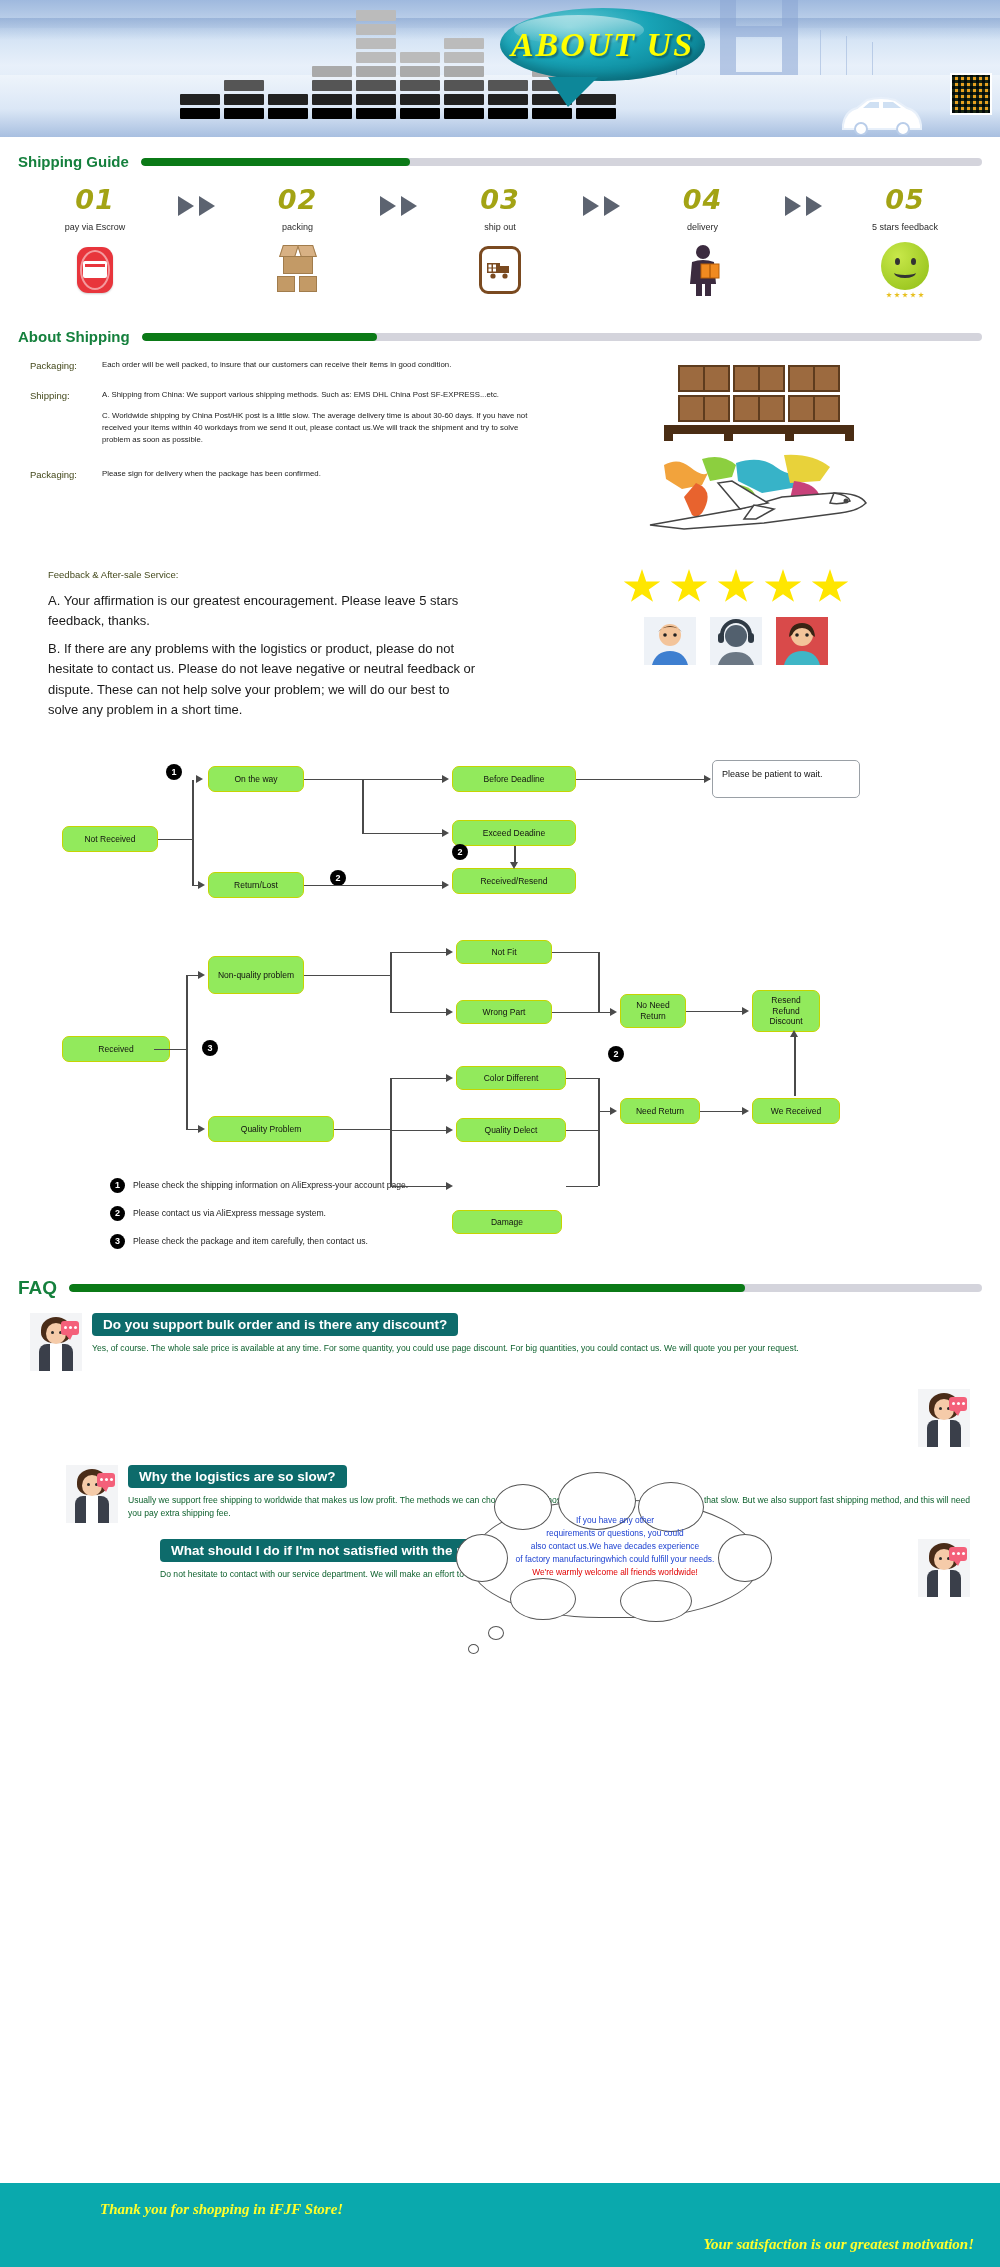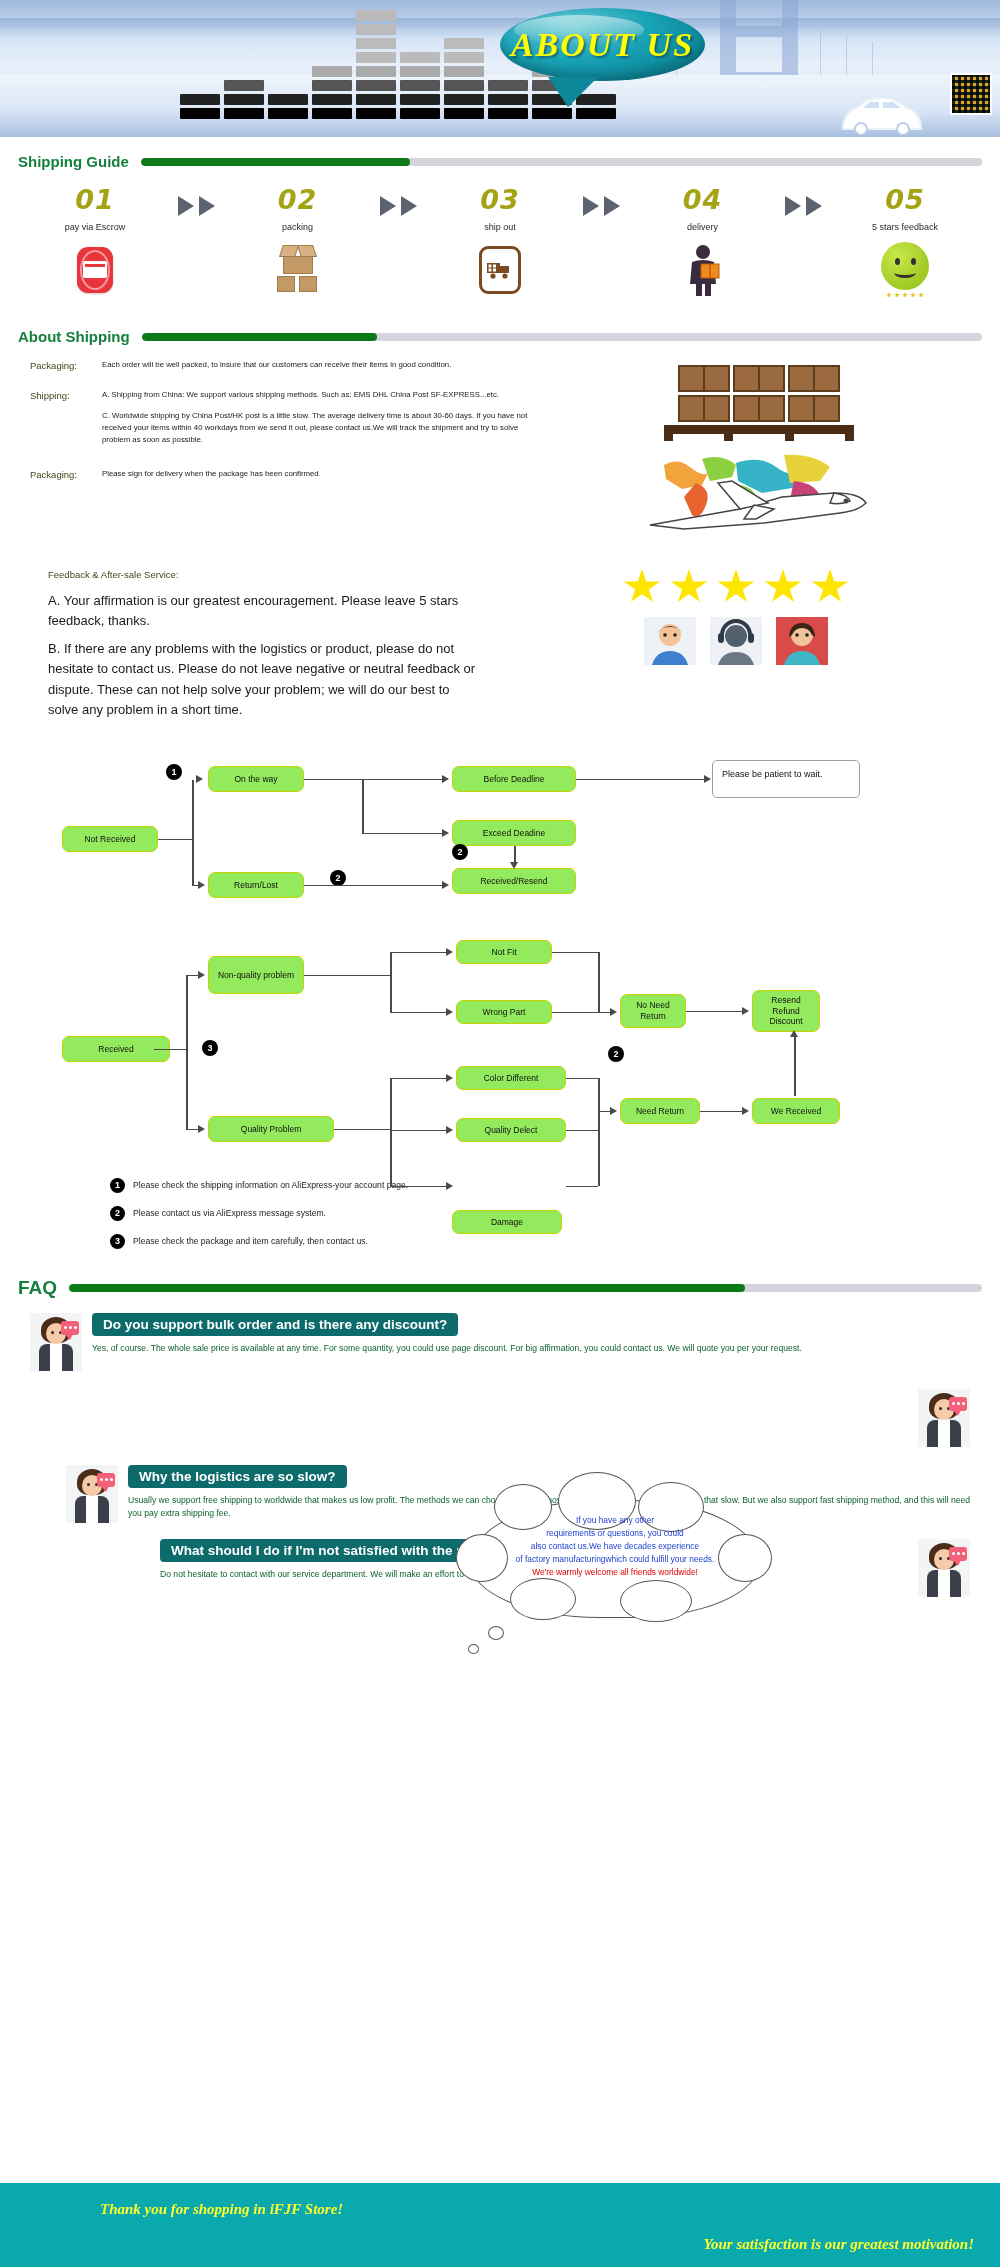--- a/index.html
+++ b/index.html
@@ -657,21 +657,21 @@
         <i class="eye" style="left:29px"></i>
         <i class="body2"></i>
         <i class="shirt"></i>
         <span class="bub">
           <i></i>
         </span>
       </div>
   </div>
   <div class="faq-body">
     <div class="q">Do you support bulk order and is there any discount?</div>
-    <div class="a">Yes, of course. The whole sale price is available at any time. For some quantity, you could use page discount. For big affirmation, you could contact us. We will quote you per your request.</div>
+    <div class="a">Yes, of course. The whole sale price is available at any time. For some quantity, you could use page discount. For big quantities, you could contact us. We will quote you per your request.</div>
   </div>
 </div>
 
 <div class="faq-item right" style="margin-top:18px">
   <div class="faq-av">
     <div class="girl">
         <i class="hair"></i>
         <i class="face"></i>
         <i class="eye" style="left:21px"></i>
         <i class="eye" style="left:29px"></i>

